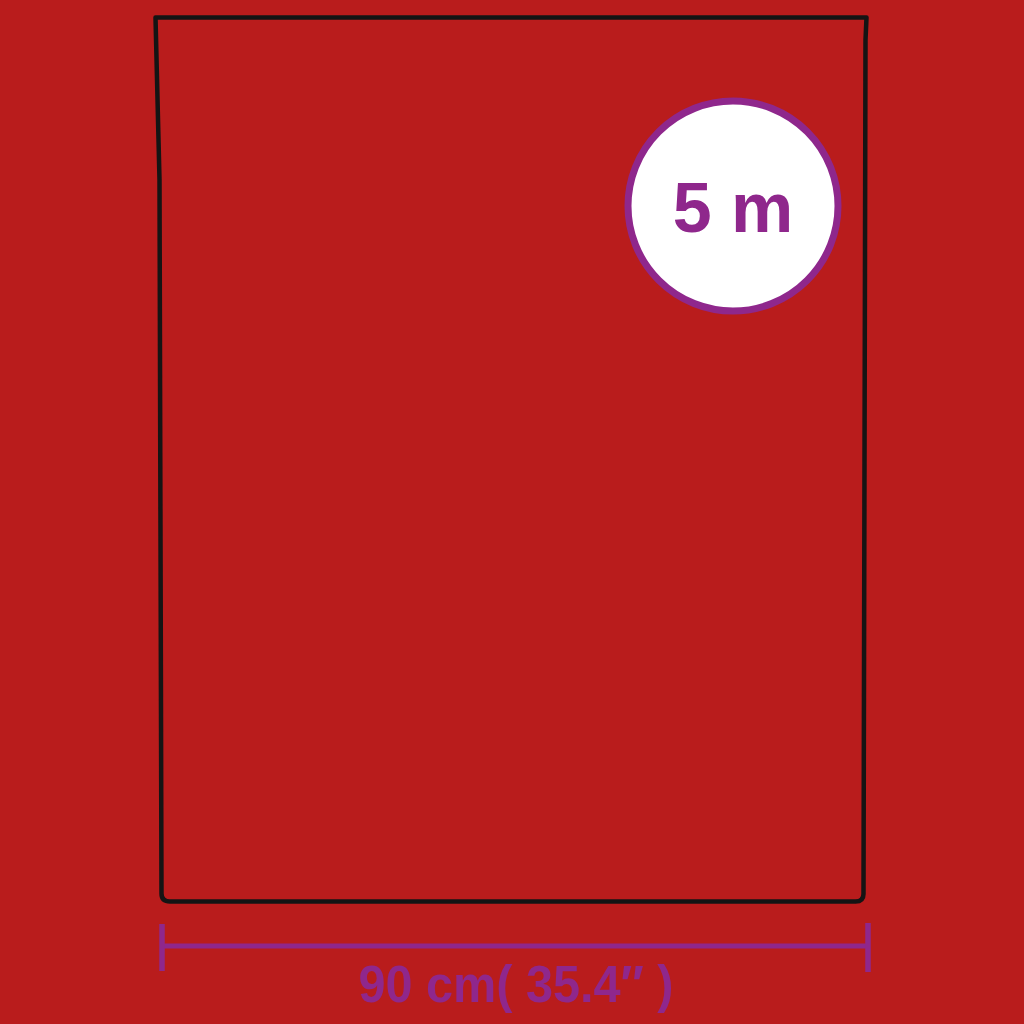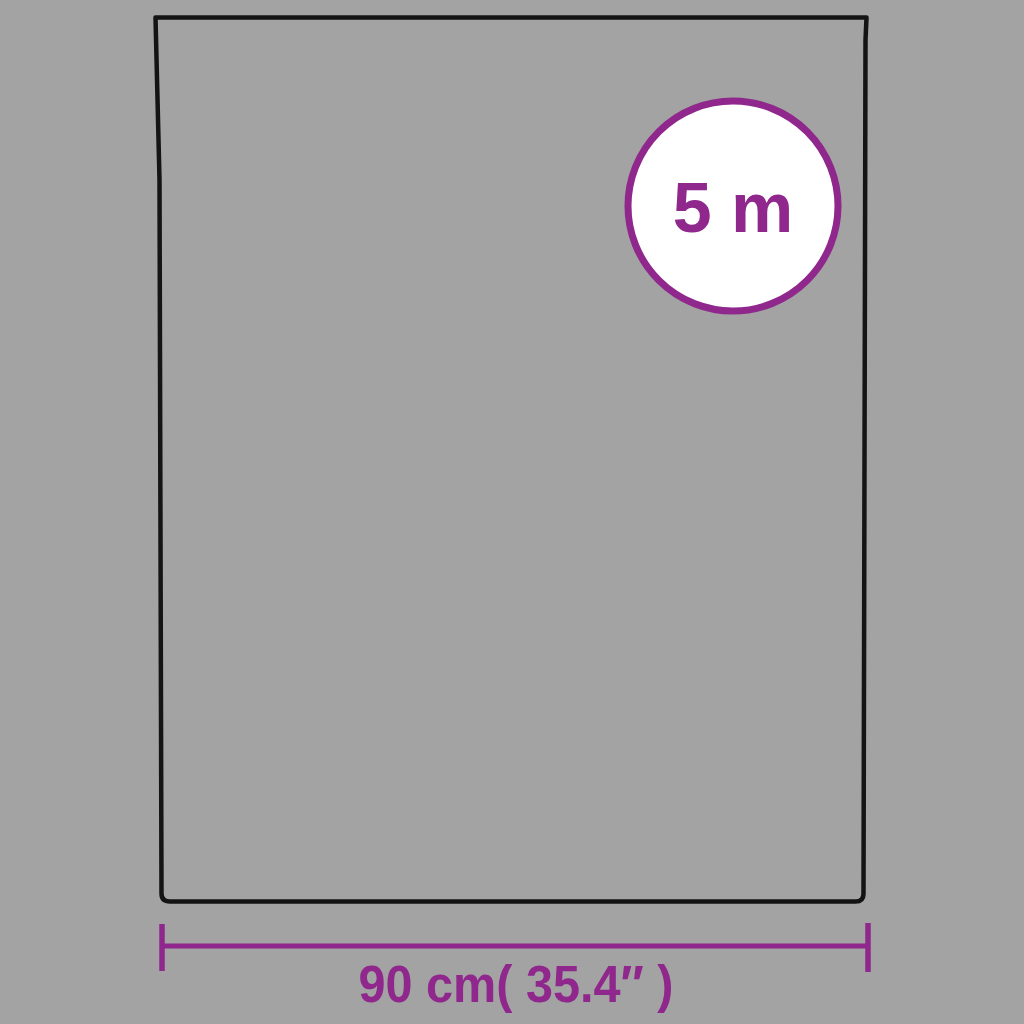--- a/index.html
+++ b/index.html
@@ -8,21 +8,21 @@
     width: 1024px;
     height: 1024px;
     background: #ffffff;
     overflow: hidden;
     font-family: "Liberation Sans", sans-serif;
   }
   .stage {
     position: relative;
     width: 1024px;
     height: 1024px;
-    background: #a3a3a3;
+    background: #b91c1c;
   }
   svg {
     display: block;
     width: 1024px;
     height: 1024px;
   }
   .badge-label {
     font-family: "Liberation Sans", sans-serif;
     font-weight: 700;
     font-size: 70px;

